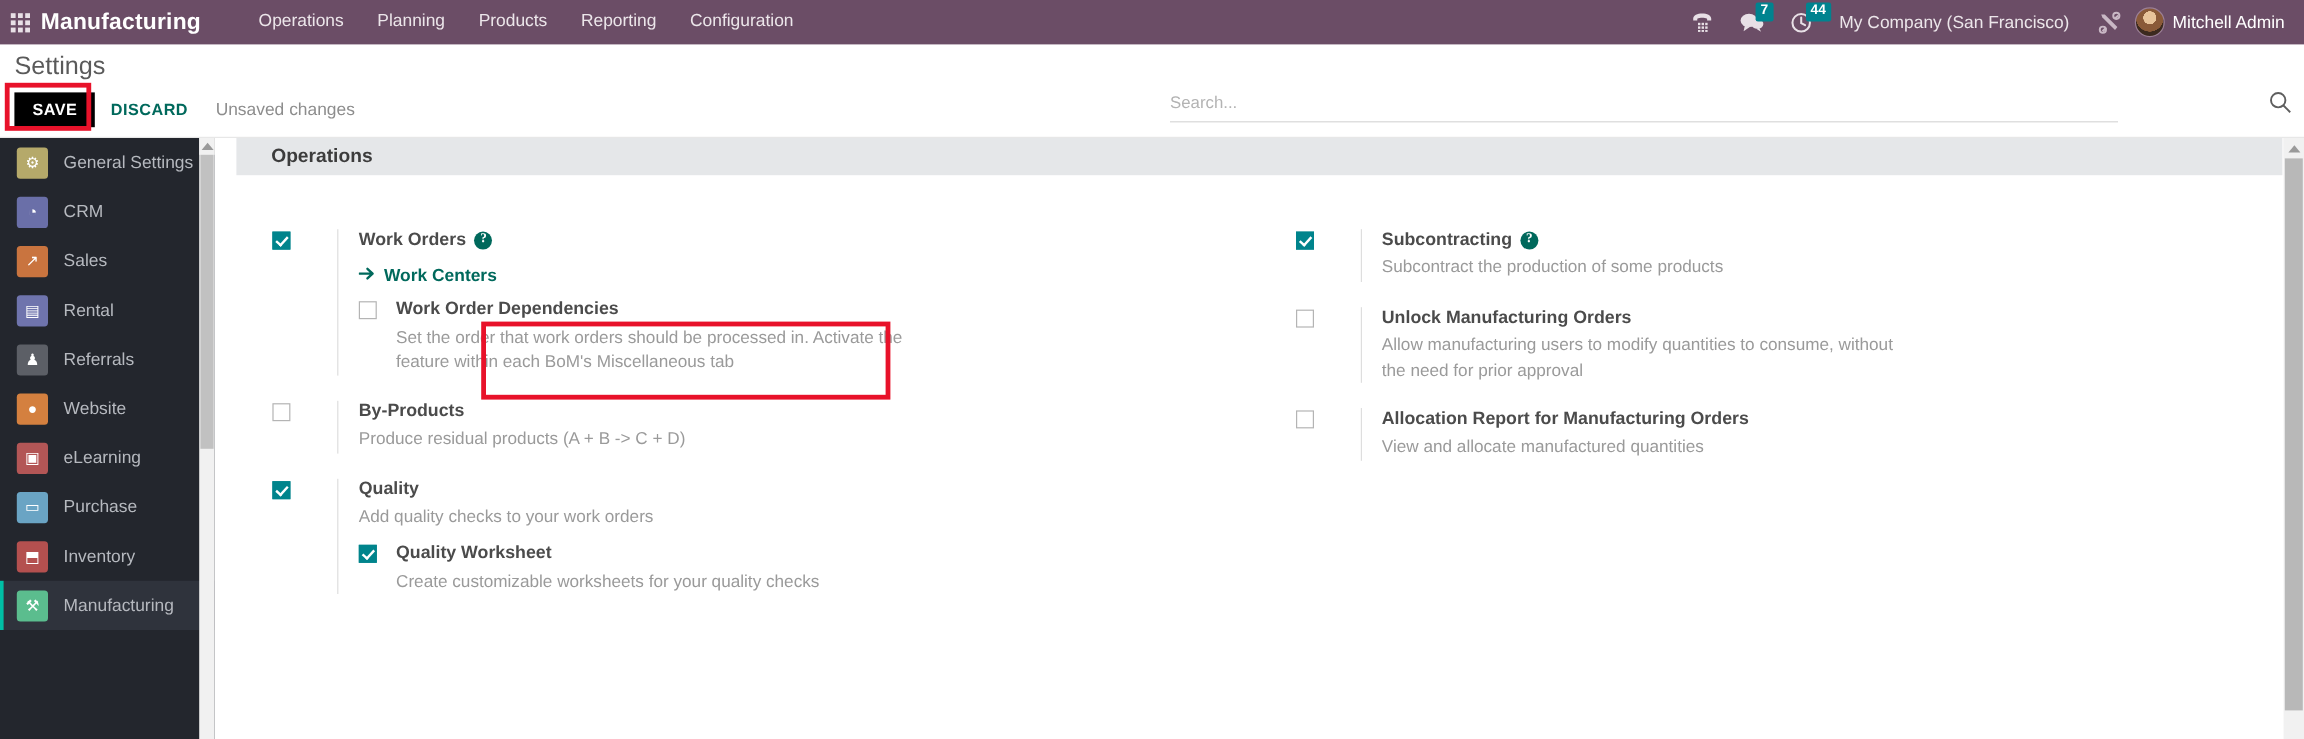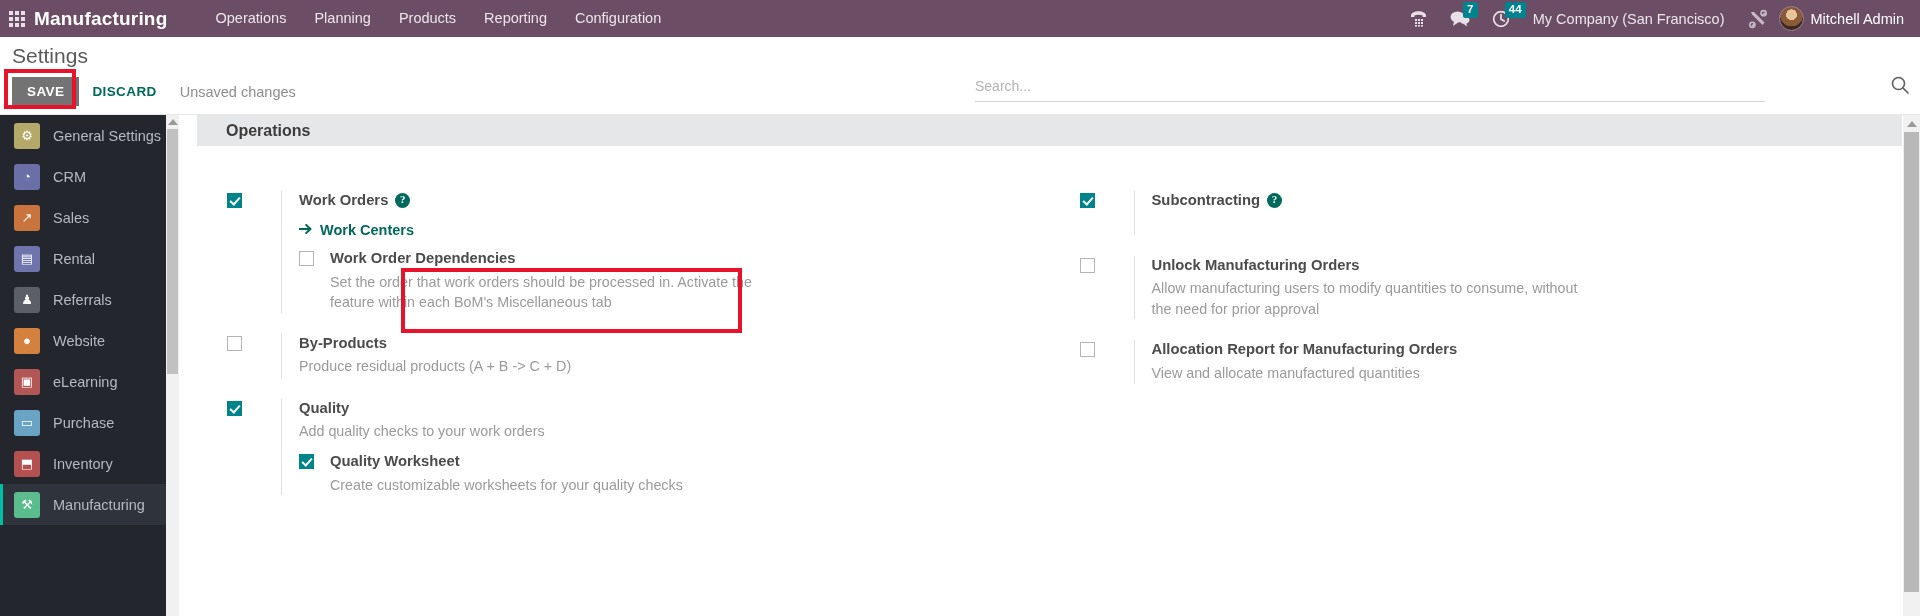--- a/index.html
+++ b/index.html
@@ -76,21 +76,21 @@
   }
   .cp-title {
     position: absolute; left: 12px; top: 7px;
     font-size: 21px; color: #5a5a5a; font-weight: 400; text-align: right;
   }
   .cp-buttons {
     position: absolute; left: 12px; top: 40px;
     display: flex; align-items: center;
   }
   .btn-save {
-    background: #737373; color: #ffffff;
+    background: #000000; color: #ffffff;
     font-size: 13.5px; font-weight: 700; letter-spacing: .4px;
     padding: 7px 15px; border: none; cursor: pointer;
     text-transform: uppercase;
   }
   .annot-save {
     position: absolute; left: 4px; top: 32px;
     width: 72px; height: 40px;
     border: 4px solid #e8122a; pointer-events: none;
   }
   .btn-discard {
@@ -449,20 +449,21 @@
           </div>
         </div>
       <div class="col col-right" id="col-right">
           <div class="setting">
             <div class="cbox-wrap"><span class="cbox on"></span></div>
             <div class="setting-body">
               <div class="setting-label">
                 <span>Subcontracting</span>
                 <span class="help-icon">?</span>
               </div>
+              <div class="setting-desc">Subcontract the production of some products</div>
             </div>
           </div>
           <div class="setting">
             <div class="cbox-wrap"><span class="cbox"></span></div>
             <div class="setting-body">
               <div class="setting-label">
                 <span>Unlock Manufacturing Orders</span>
               </div>
               <div class="setting-desc">Allow manufacturing users to modify quantities to consume, without the need for prior approval</div>
             </div>

